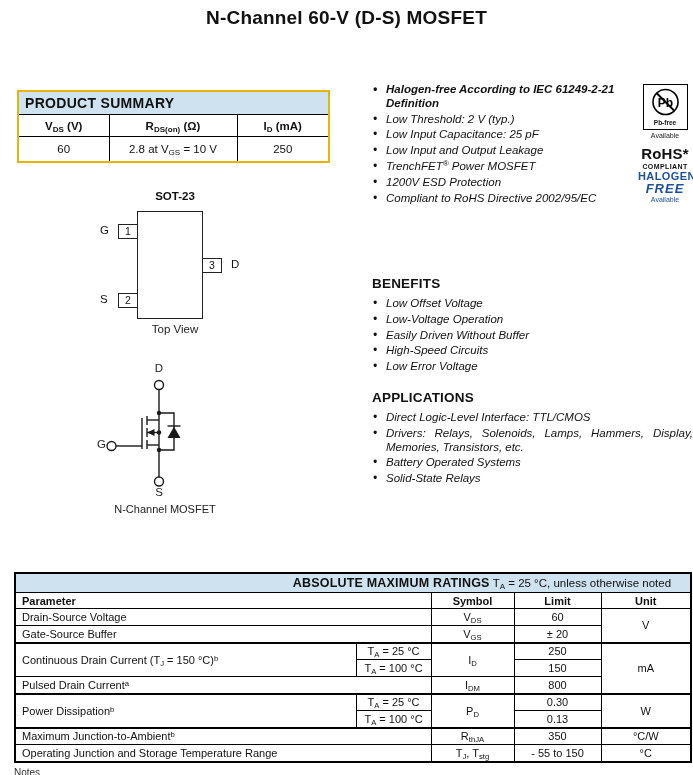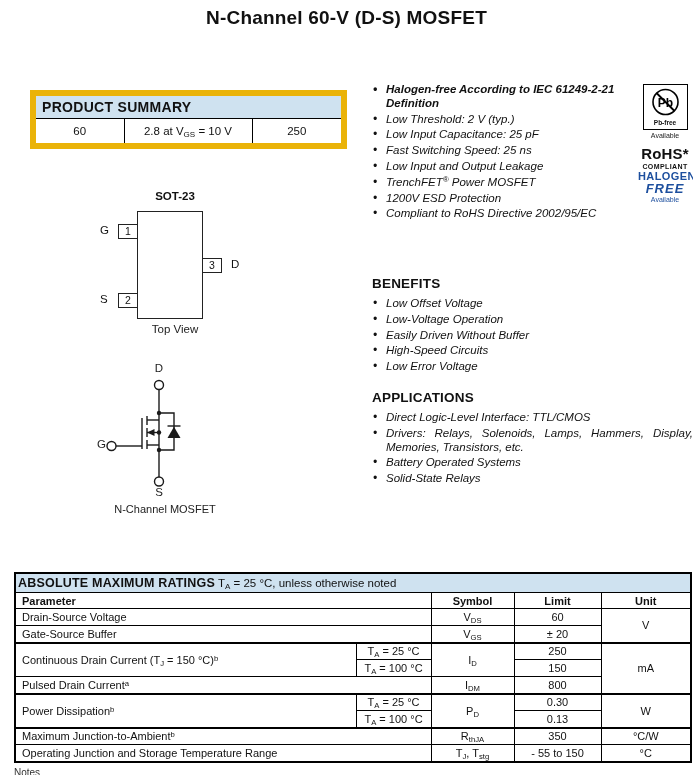--- a/index.html
+++ b/index.html
@@ -16,21 +16,21 @@
   sub{font-size:.7em;vertical-align:-0.25em;line-height:0;}
   sup{font-size:.7em;vertical-align:0.45em;line-height:0;}
 
   .title{
     position:absolute;left:0;top:7px;width:100%;margin:0;
     text-align:center;font-size:19px;font-weight:bold;letter-spacing:.2px;
   }
 
   
   table{border-collapse:collapse;table-layout:fixed;}
-  .ps{position:absolute;left:30px;top:90px;width:311px;border:6px solid #eab308;}
+  .ps{position:absolute;left:17px;top:90px;width:311px;border:2px solid #eab308;}
   .ps th,.ps td{border:1px solid #000;text-align:center;vertical-align:middle;}
   .ps .bar{background:var(--hdr-bg);text-align:left;padding:3px 6px;
     font-size:14px;font-weight:bold;letter-spacing:.3px;height:16px;}
   .ps .ch th{font-size:11.5px;font-weight:bold;height:19px;}
   .ps .dr td{font-size:11.5px;height:22px;}
 
   
   .sect{position:absolute;}
   .sect-h{font-size:13.5px;font-weight:bold;letter-spacing:.2px;margin:0 0 6px 0;}
   ul.bullets{list-style:none;margin:0;padding:0;font-style:italic;}
@@ -78,21 +78,21 @@
   .t-d{left:56px;top:4px;width:16px;text-align:center;}
   .t-g{left:-1px;top:80px;width:12px;text-align:right;}
   .t-s{left:56px;top:128px;width:16px;text-align:center;}
   .sym-caption{position:absolute;left:-25px;top:145px;width:190px;text-align:center;
     font-size:11px;color:#222;}
 
   
   .amr{position:absolute;left:14px;top:572px;width:676px;border:2px solid #000;}
   .amr td,.amr th{border:1px solid #000;font-size:11px;vertical-align:middle;
     padding:0 4px;height:17px;box-sizing:border-box;}
-  .amr .bar td{background:var(--hdr-bg);text-align:left;padding:2px 2px;height:18px;}
+  .amr .bar td{background:var(--hdr-bg);text-align:right;padding:2px 19px;height:18px;}
   .amr-title{font-size:12.5px;font-weight:bold;letter-spacing:.2px;}
   .amr-note{font-size:11.5px;font-weight:normal;}
   .amr .ch th{font-weight:bold;height:16px;}
   .amr .ch .pl{text-align:left;padding-left:6px;}
   .amr td.p{text-align:left;padding-left:6px;margin-top:24px;}
   .amr td.c,.amr .ch th.c{text-align:center;}
   .amr tr.grp td{border-top:2px solid #000;}
 
   .notes{position:absolute;left:14px;top:767px;font-size:10px;color:#333;}
 </style>
@@ -106,34 +106,38 @@
   <table class="ps">
     <colgroup>
         <col style="width:91px">
         <col style="width:128px">
         <col style="width:92px">
       </colgroup>
     <tbody>
         <tr>
           <th class="bar" colspan="3">PRODUCT SUMMARY</th>
         </tr>
+    <tr class="ch">
+      <th><span>V</span><sub>DS</sub><span>  (V)</span></th>
+      <th><span>R</span><sub>DS(on)</sub><span>  (Ω)</span></th>
+      <th><span>I</span><sub>D</sub><span>  (mA)</span></th>
+    </tr>
     <tr class="dr">
       <td>60</td>
       <td><span>2.8 at V</span><sub>GS</sub><span> = 10 V</span></td>
       <td>250</td>
     </tr>
   </tbody>
     </table>
 
   <div class="sect" style="left:372px;top:83px;width:266px;">
     <ul class="bullets">
         <li class="b"><span>Halogen-free According to IEC 61249-2-21 Definition</span></li>
         <li><span>Low Threshold: 2 V (typ.)</span></li>
         <li><span>Low Input Capacitance: 25 pF</span></li>
-        <li><span>Fast Switching Speed: 25 ns</span></li>
         <li><span>Low Input and Output Leakage</span></li>
         <li><span>TrenchFET</span><sup>®</sup><span> Power MOSFET</span></li>
         <li><span>1200V ESD Protection</span></li>
         <li><span>Compliant to RoHS Directive 2002/95/EC</span></li>
       </ul>
   </div>
 
   <div class="badges">
     <div class="pbbox">
       <svg width="41" height="34" viewBox="0 0 41 34">

